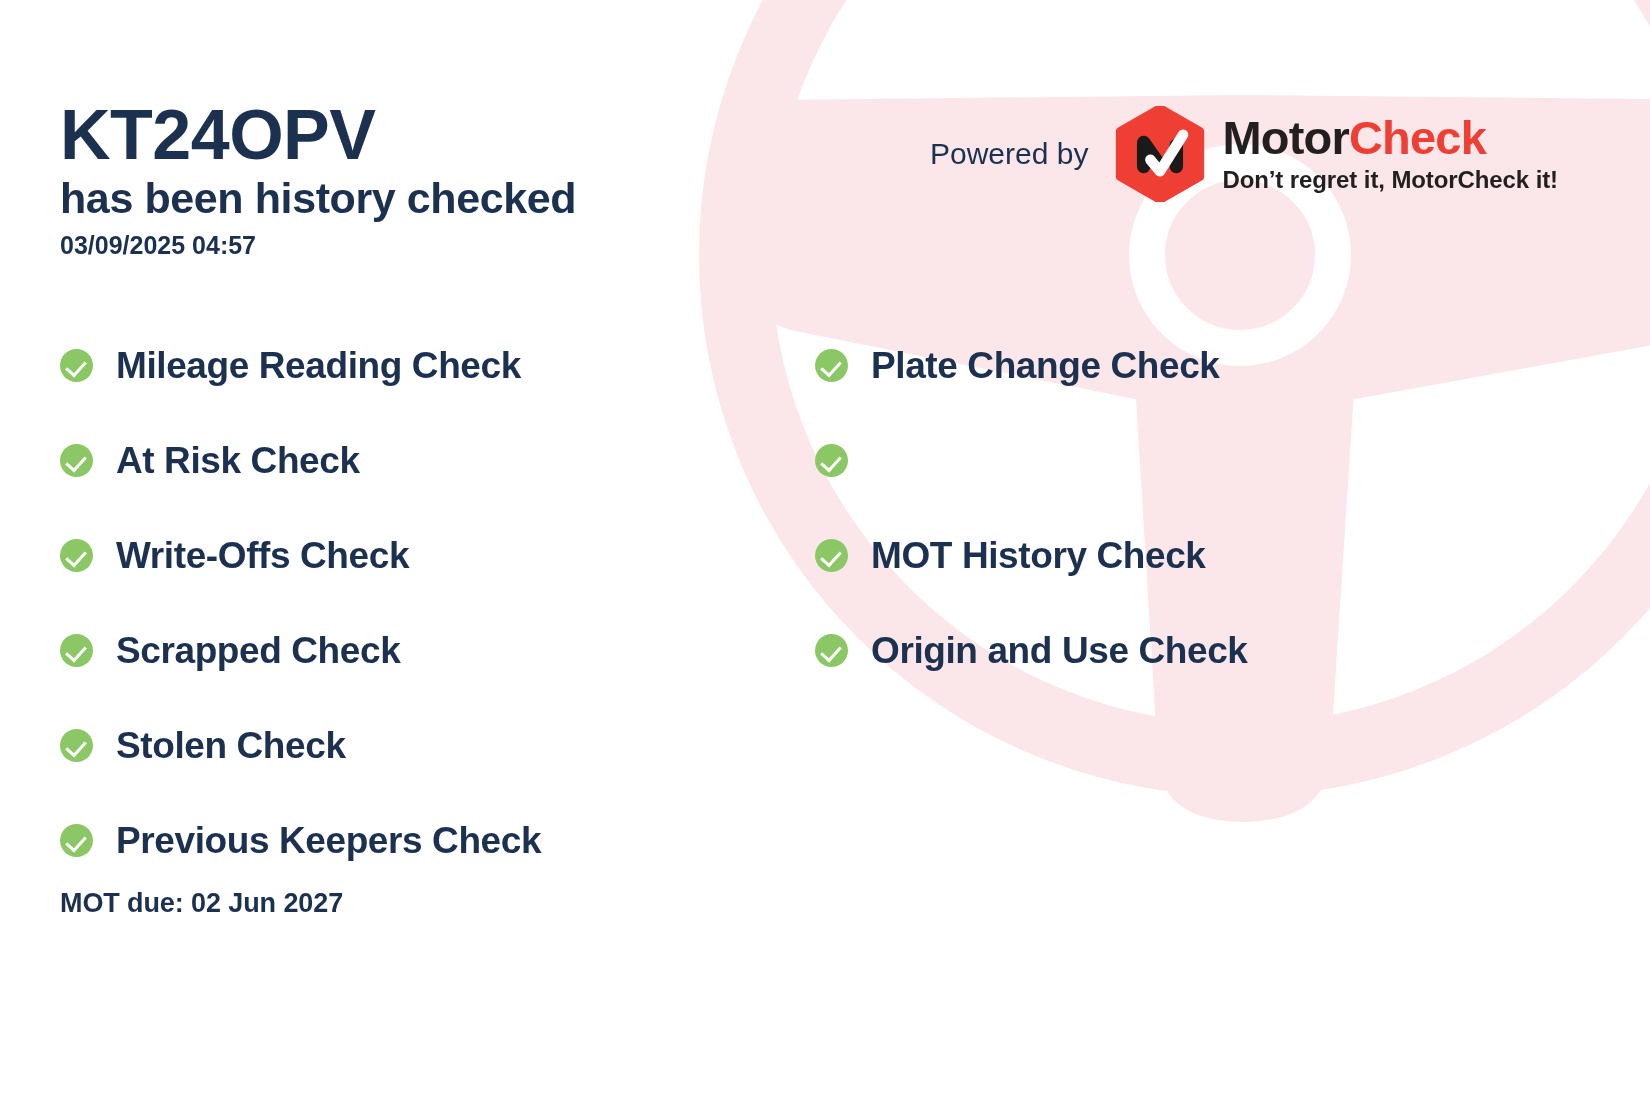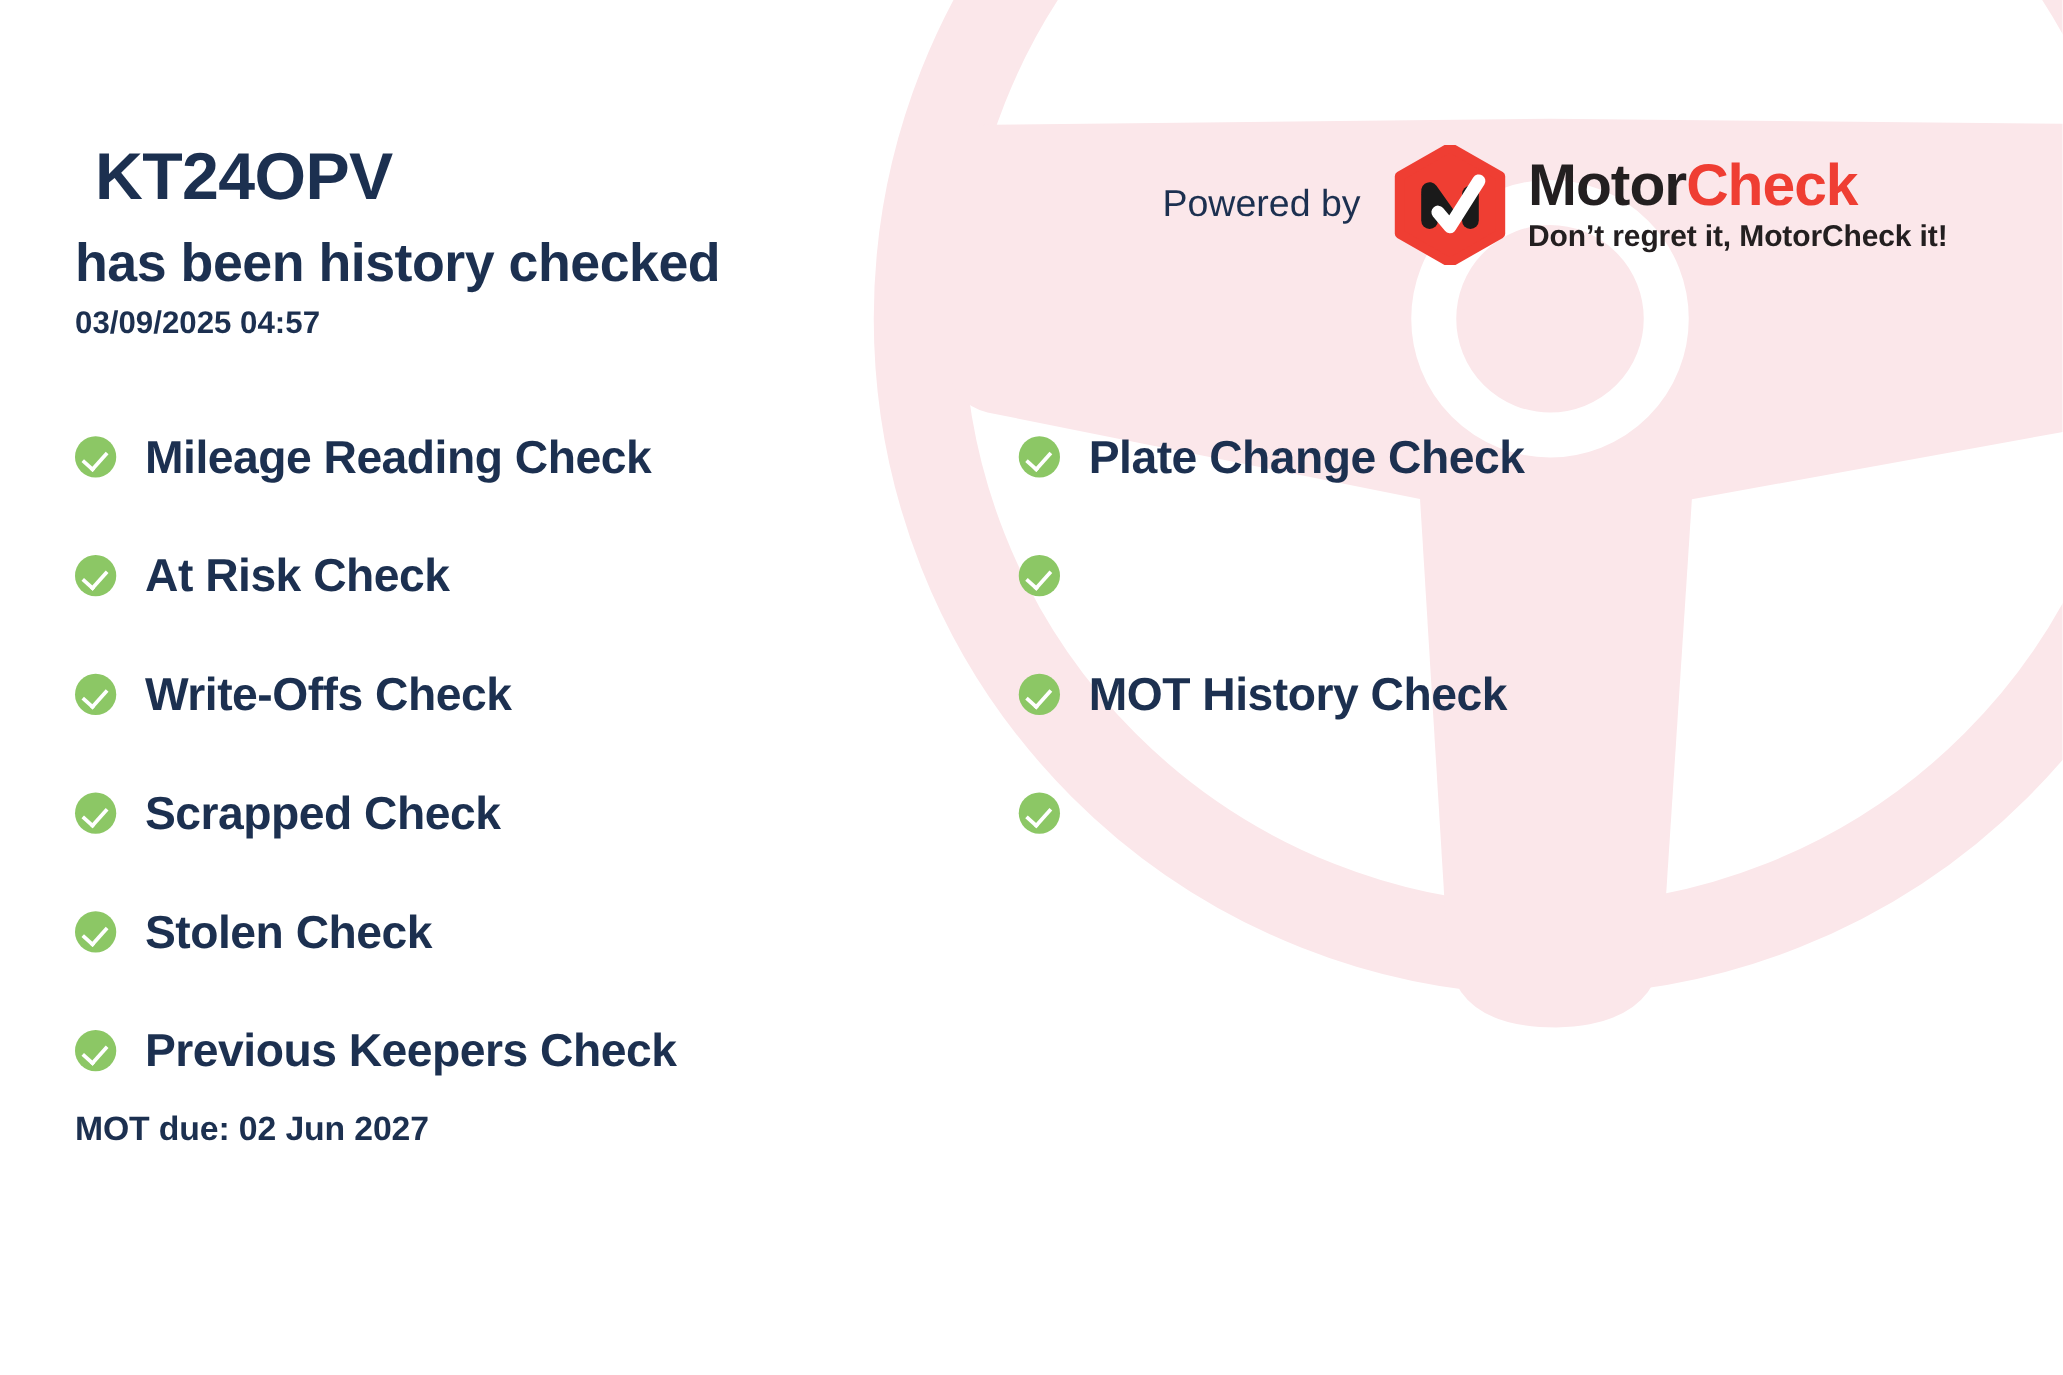--- a/index.html
+++ b/index.html
@@ -36,26 +36,26 @@
     z-index: 2;
   }
 
   
   .header-block {
     position: absolute;
     left: 60px;
     top: 96px;
   }
   .reg-plate {
-    font-size: 53px;
+    font-size: 70px;
     font-weight: bold;
     color: #1c3050;
     letter-spacing: -0.5px;
     line-height: 1.12;
-    margin: 16px;
+    margin: 0;
   }
   .reg-sub {
     font-size: 43px;
     font-weight: bold;
     color: #1c3050;
     letter-spacing: -0.4px;
     line-height: 1.12;
     margin: 0;
   }
   .reg-time {
@@ -63,21 +63,21 @@
     font-weight: bold;
     color: #1c3050;
     margin: 8px 0 0 0;
     letter-spacing: 0px;
   }
 
   
   .powered-wrap {
     position: absolute;
     left: 930px;
-    top: 116px;
+    top: 106px;
     display: flex;
     align-items: center;
     gap: 24px;
   }
   .powered-by-text {
     font-size: 30px;
     font-weight: normal;
     color: #1c3050;
     letter-spacing: 0px;
     white-space: nowrap;
@@ -272,19 +272,20 @@
       </div>
       <div class="check-item">
         <span class="check-badge"></span>
       </div>
       <div class="check-item">
         <span class="check-badge"></span>
         <span class="check-label">MOT History Check</span>
       </div>
       <div class="check-item">
         <span class="check-badge"></span>
+        <span class="check-label">Origin and Use Check</span>
       </div>
     </div>
   </div>
 
   <div class="mot-due">MOT due: 02 Jun 2027</div>
 
 </div>
 
 </body></html>

